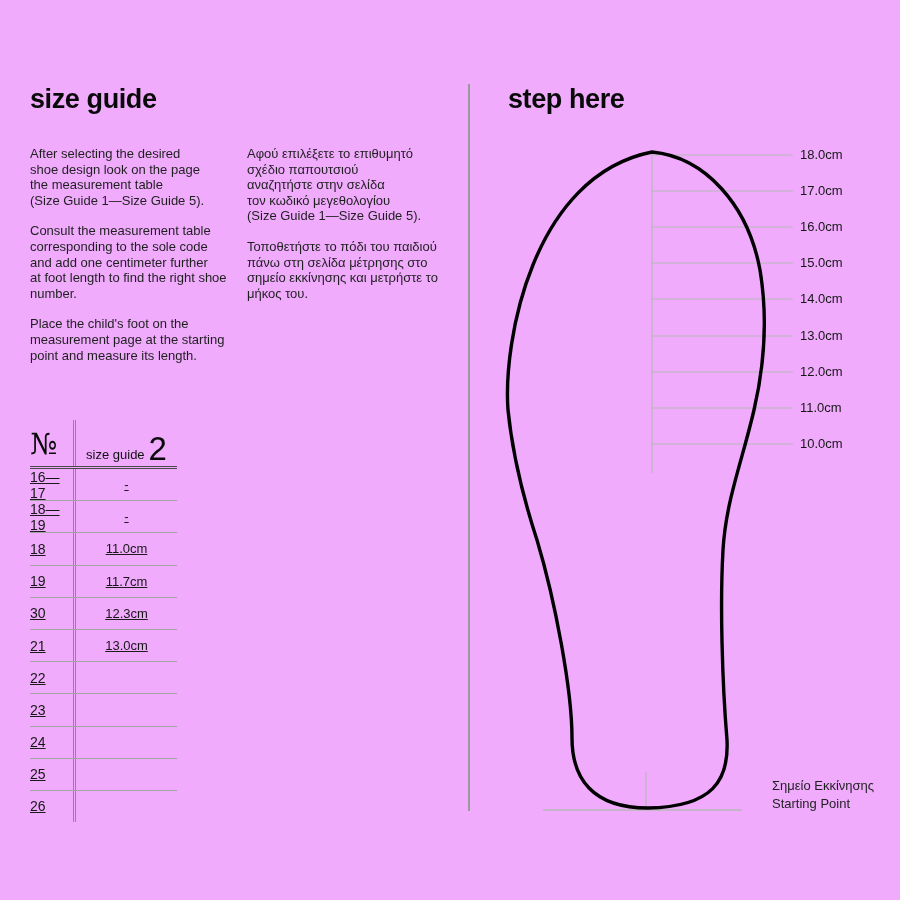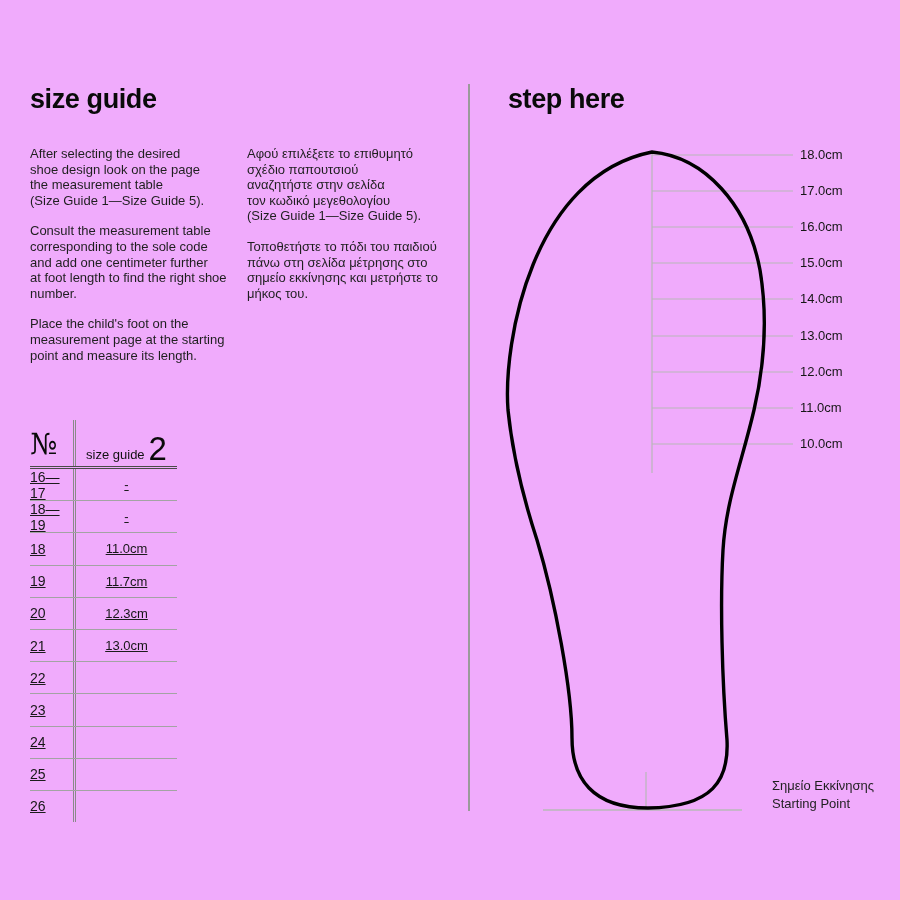--- a/index.html
+++ b/index.html
@@ -93,21 +93,21 @@
       </div>
     <div class="trow">
         <div class="cell1">18</div>
         <div class="cell2">11.0cm</div>
       </div>
     <div class="trow">
         <div class="cell1">19</div>
         <div class="cell2">11.7cm</div>
       </div>
     <div class="trow">
-        <div class="cell1">20</div>
+        <div class="cell1">30</div>
         <div class="cell2">12.3cm</div>
       </div>
     <div class="trow">
         <div class="cell1">21</div>
         <div class="cell2">13.0cm</div>
       </div>
     <div class="trow">
         <div class="cell1">22</div>
         <div class="cell2"></div>
       </div>

